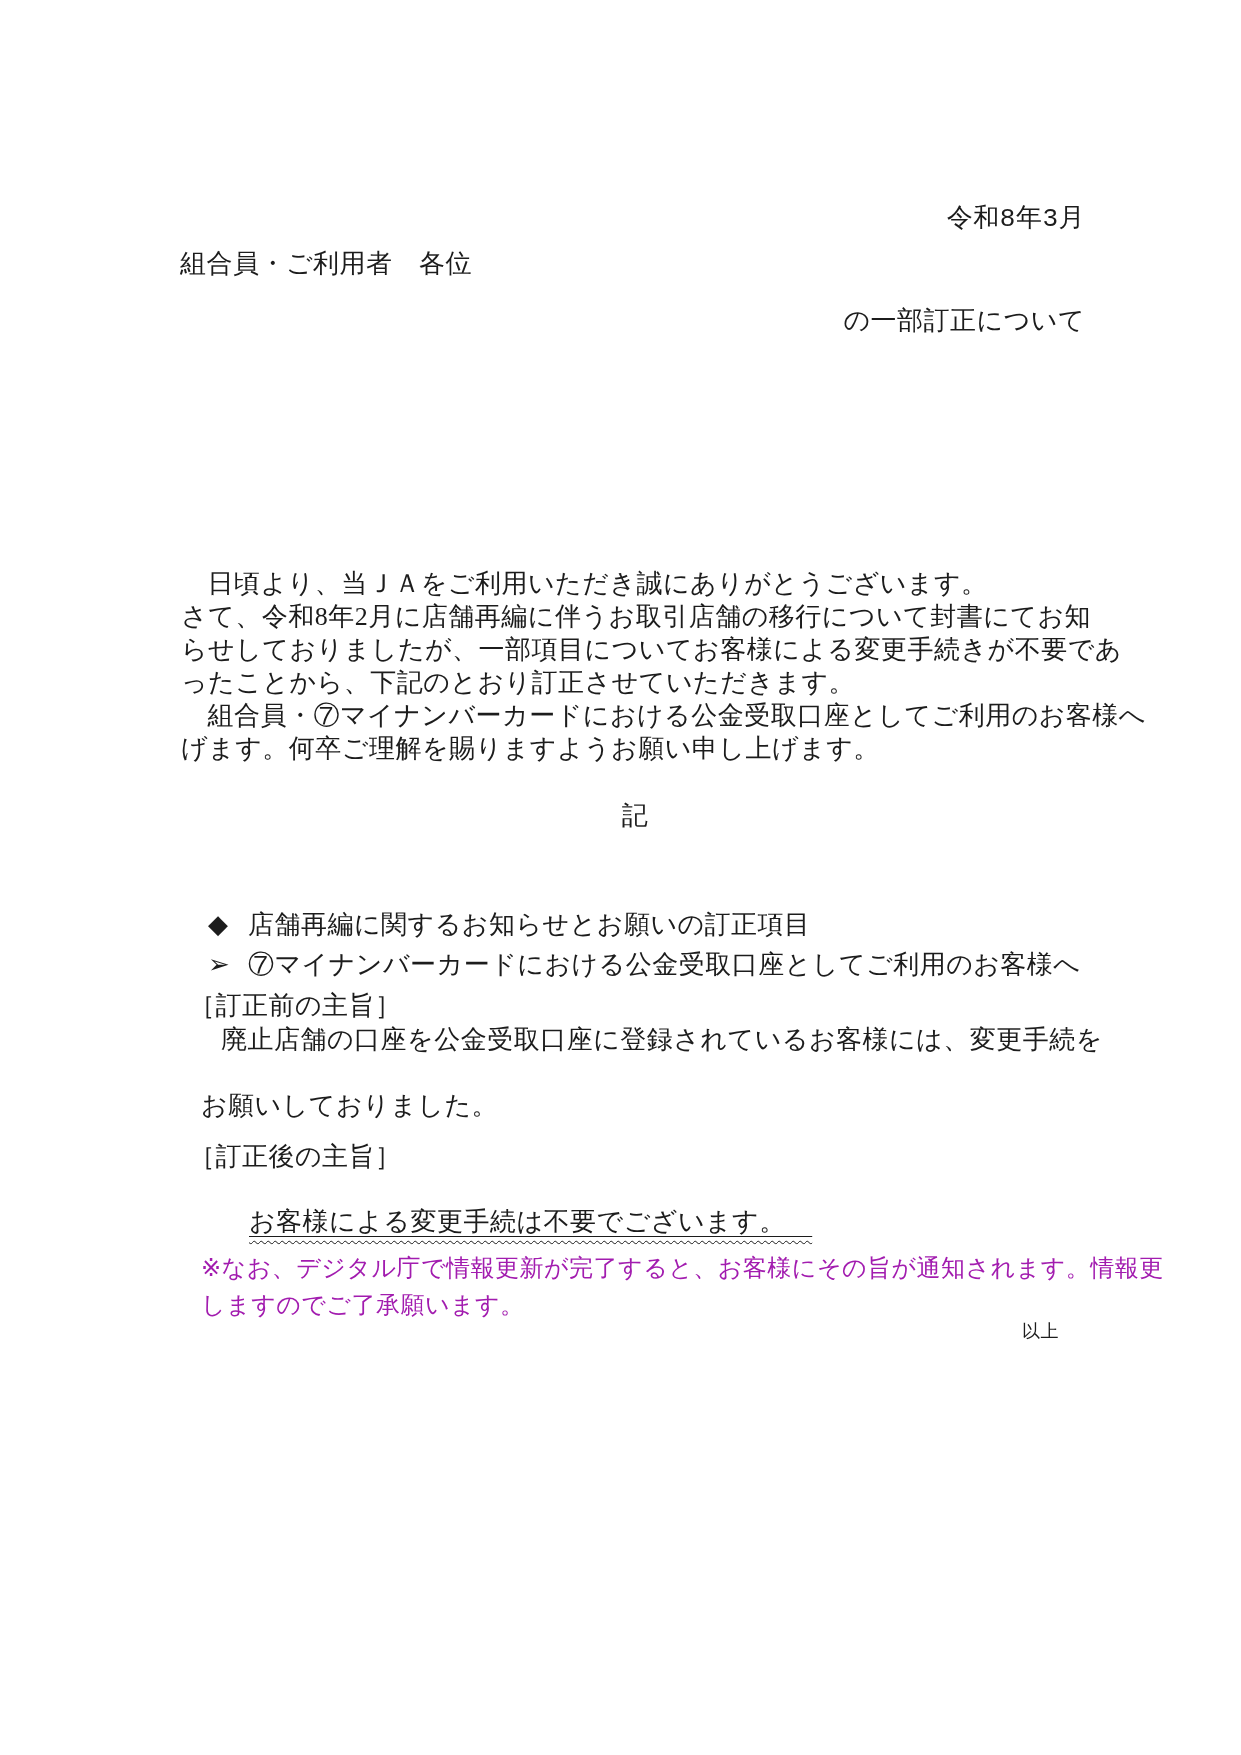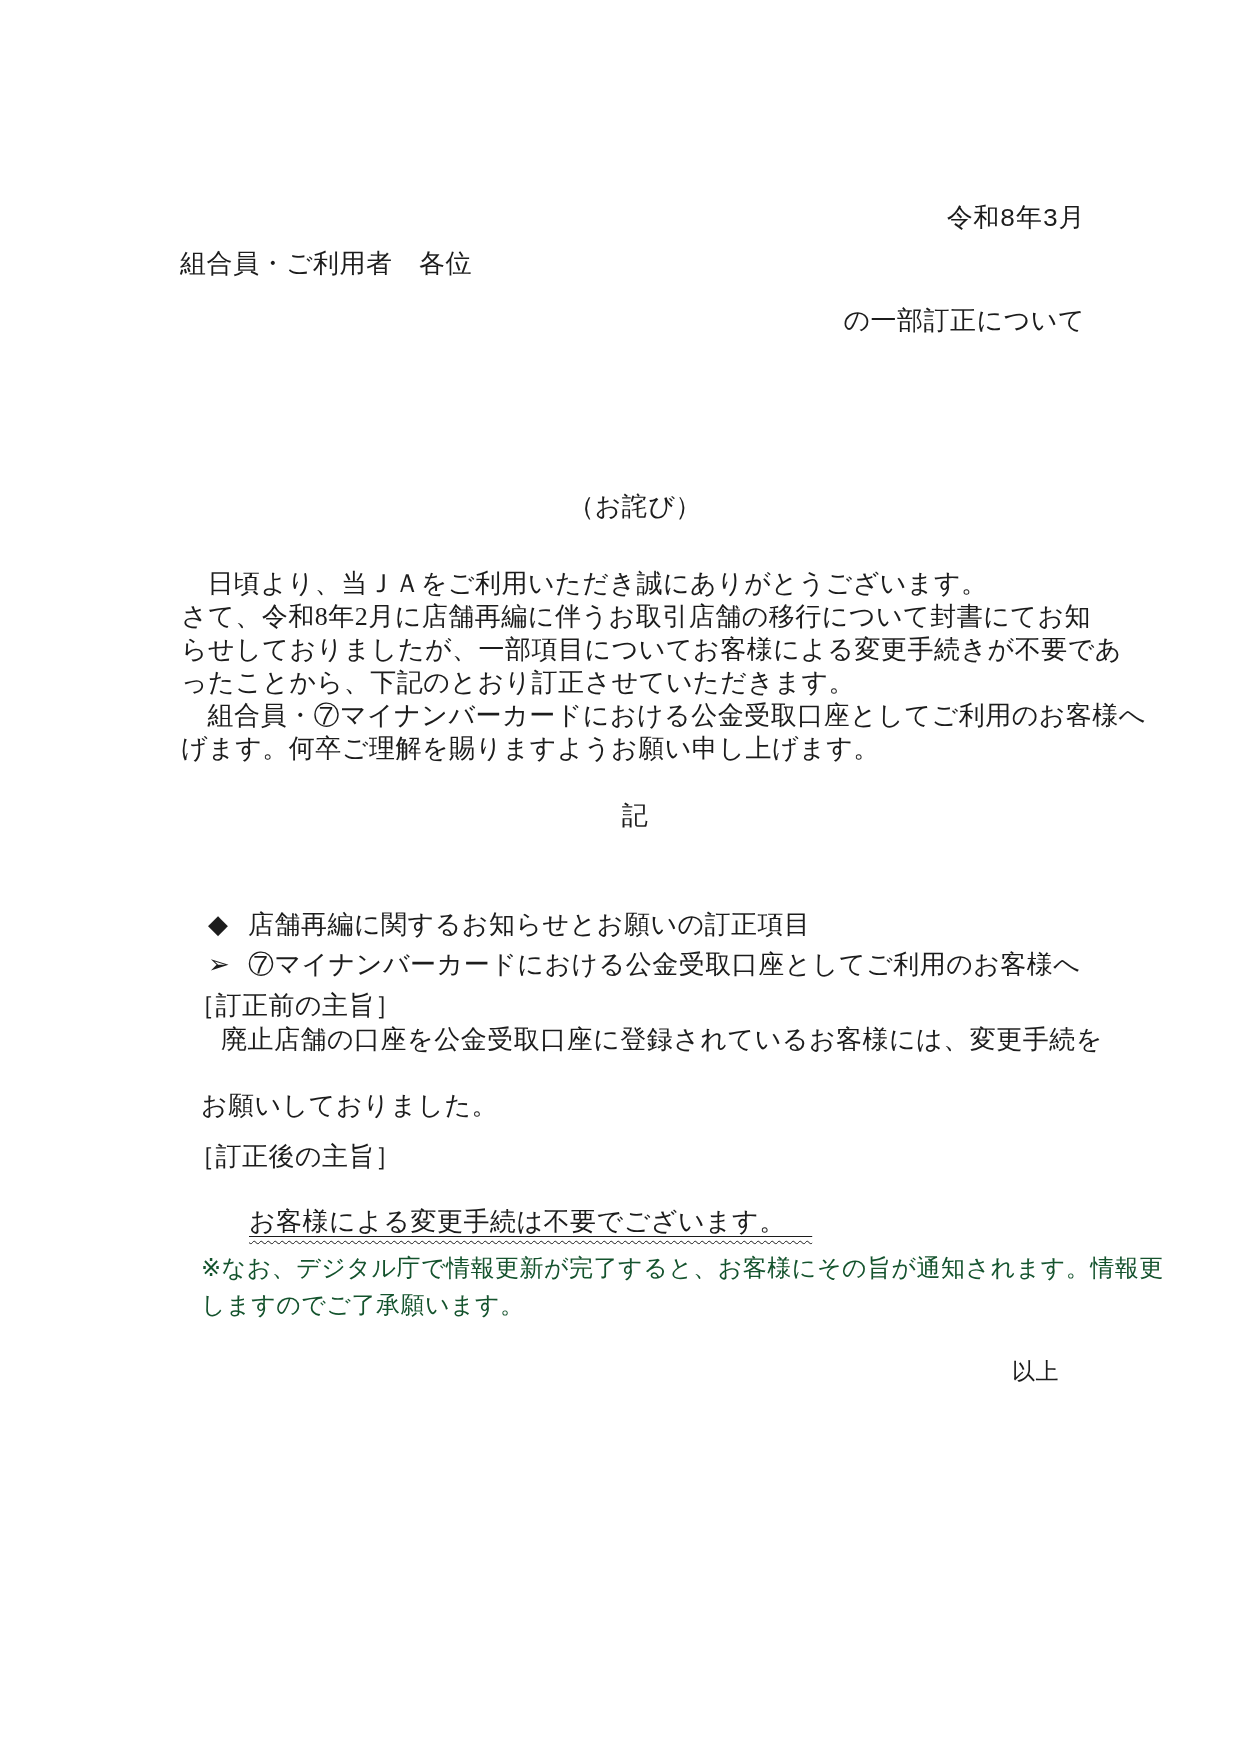--- a/index.html
+++ b/index.html
@@ -59,48 +59,47 @@
   }
   .note-block {
     position: absolute;
     left: 201px;
     top: 1250px;
     width: 900px;
     font-family: "Liberation Sans", "DejaVu Sans", sans-serif;
     font-size: 24px;
     line-height: 36.5px;
     letter-spacing: 0.5px;
-    color: #14532d;
+    color: #a21caf;
   }
   .note-line {
     white-space: pre;
   }
   .closing {
     position: absolute;
-    top: 1358px;
+    top: 1320px;
     right: 156px;
     padding-right: 26px;
-    font-size: 23px;
+    font-size: 18px;
     line-height: 1.25;
     letter-spacing: 0.5px;
   }
 </style>
 </head>
 <body>
 
 <div class="page">
 
   <div class="line right-align" style="top:203px;">令和8年3月</div>
 
   <div class="line" style="top:248px; left:180px;">組合員・ご利用者　各位</div>
 
   <div class="line right-align" style="top:306px;">の一部訂正について</div>
 
 
-  <div class="line centered" style="top:491px;">（お詫び）</div>
 
   <div>
     <div class="line" style="top:568px; left:181px;">　日頃より、当ＪＡをご利用いただき誠にありがとうございます。</div>
     <div class="line" style="top:601px; left:181px;">さて、令和8年2月に店舗再編に伴うお取引店舗の移行について封書にてお知</div>
     <div class="line" style="top:634px; left:181px;">らせしておりましたが、一部項目についてお客様による変更手続きが不要であ</div>
     <div class="line" style="top:667px; left:181px;">ったことから、下記のとおり訂正させていただきます。</div>
     <div class="line" style="top:700px; left:181px;">　組合員・⑦マイナンバーカードにおける公金受取口座としてご利用のお客様へ</div>
     <div class="line" style="top:733px; left:181px;">げます。何卒ご理解を賜りますようお願い申し上げます。</div>
   </div>
 

